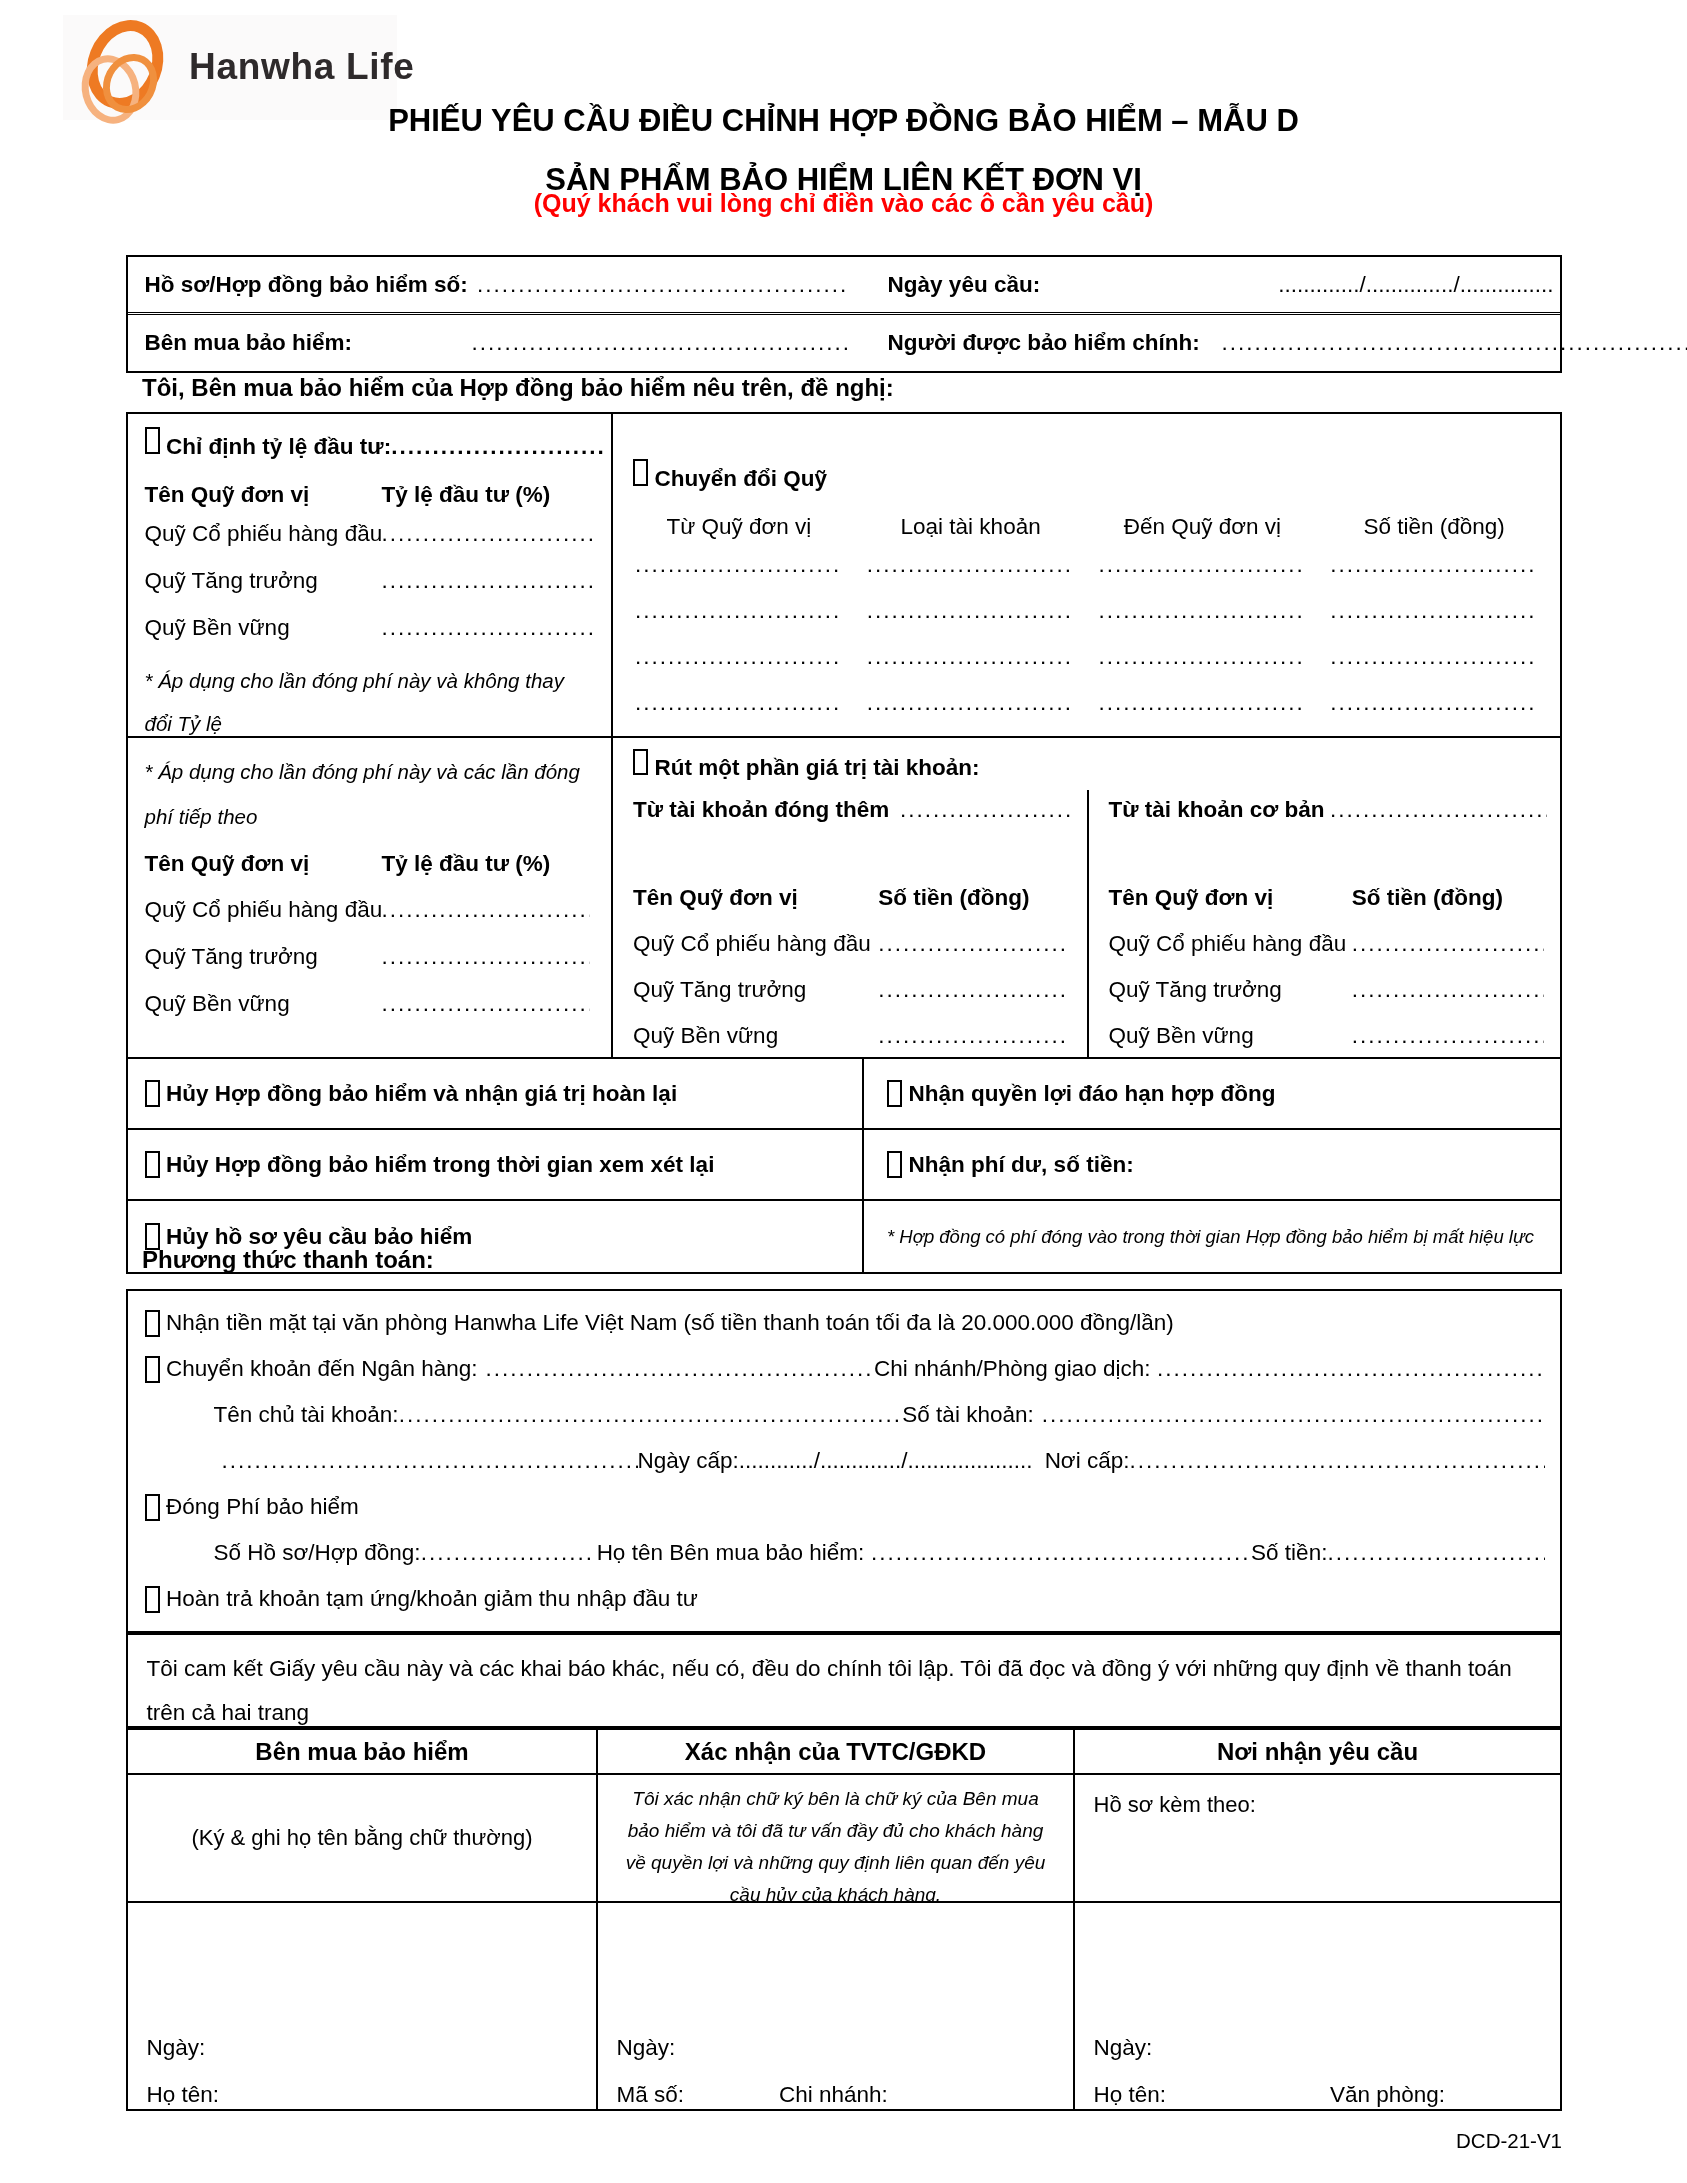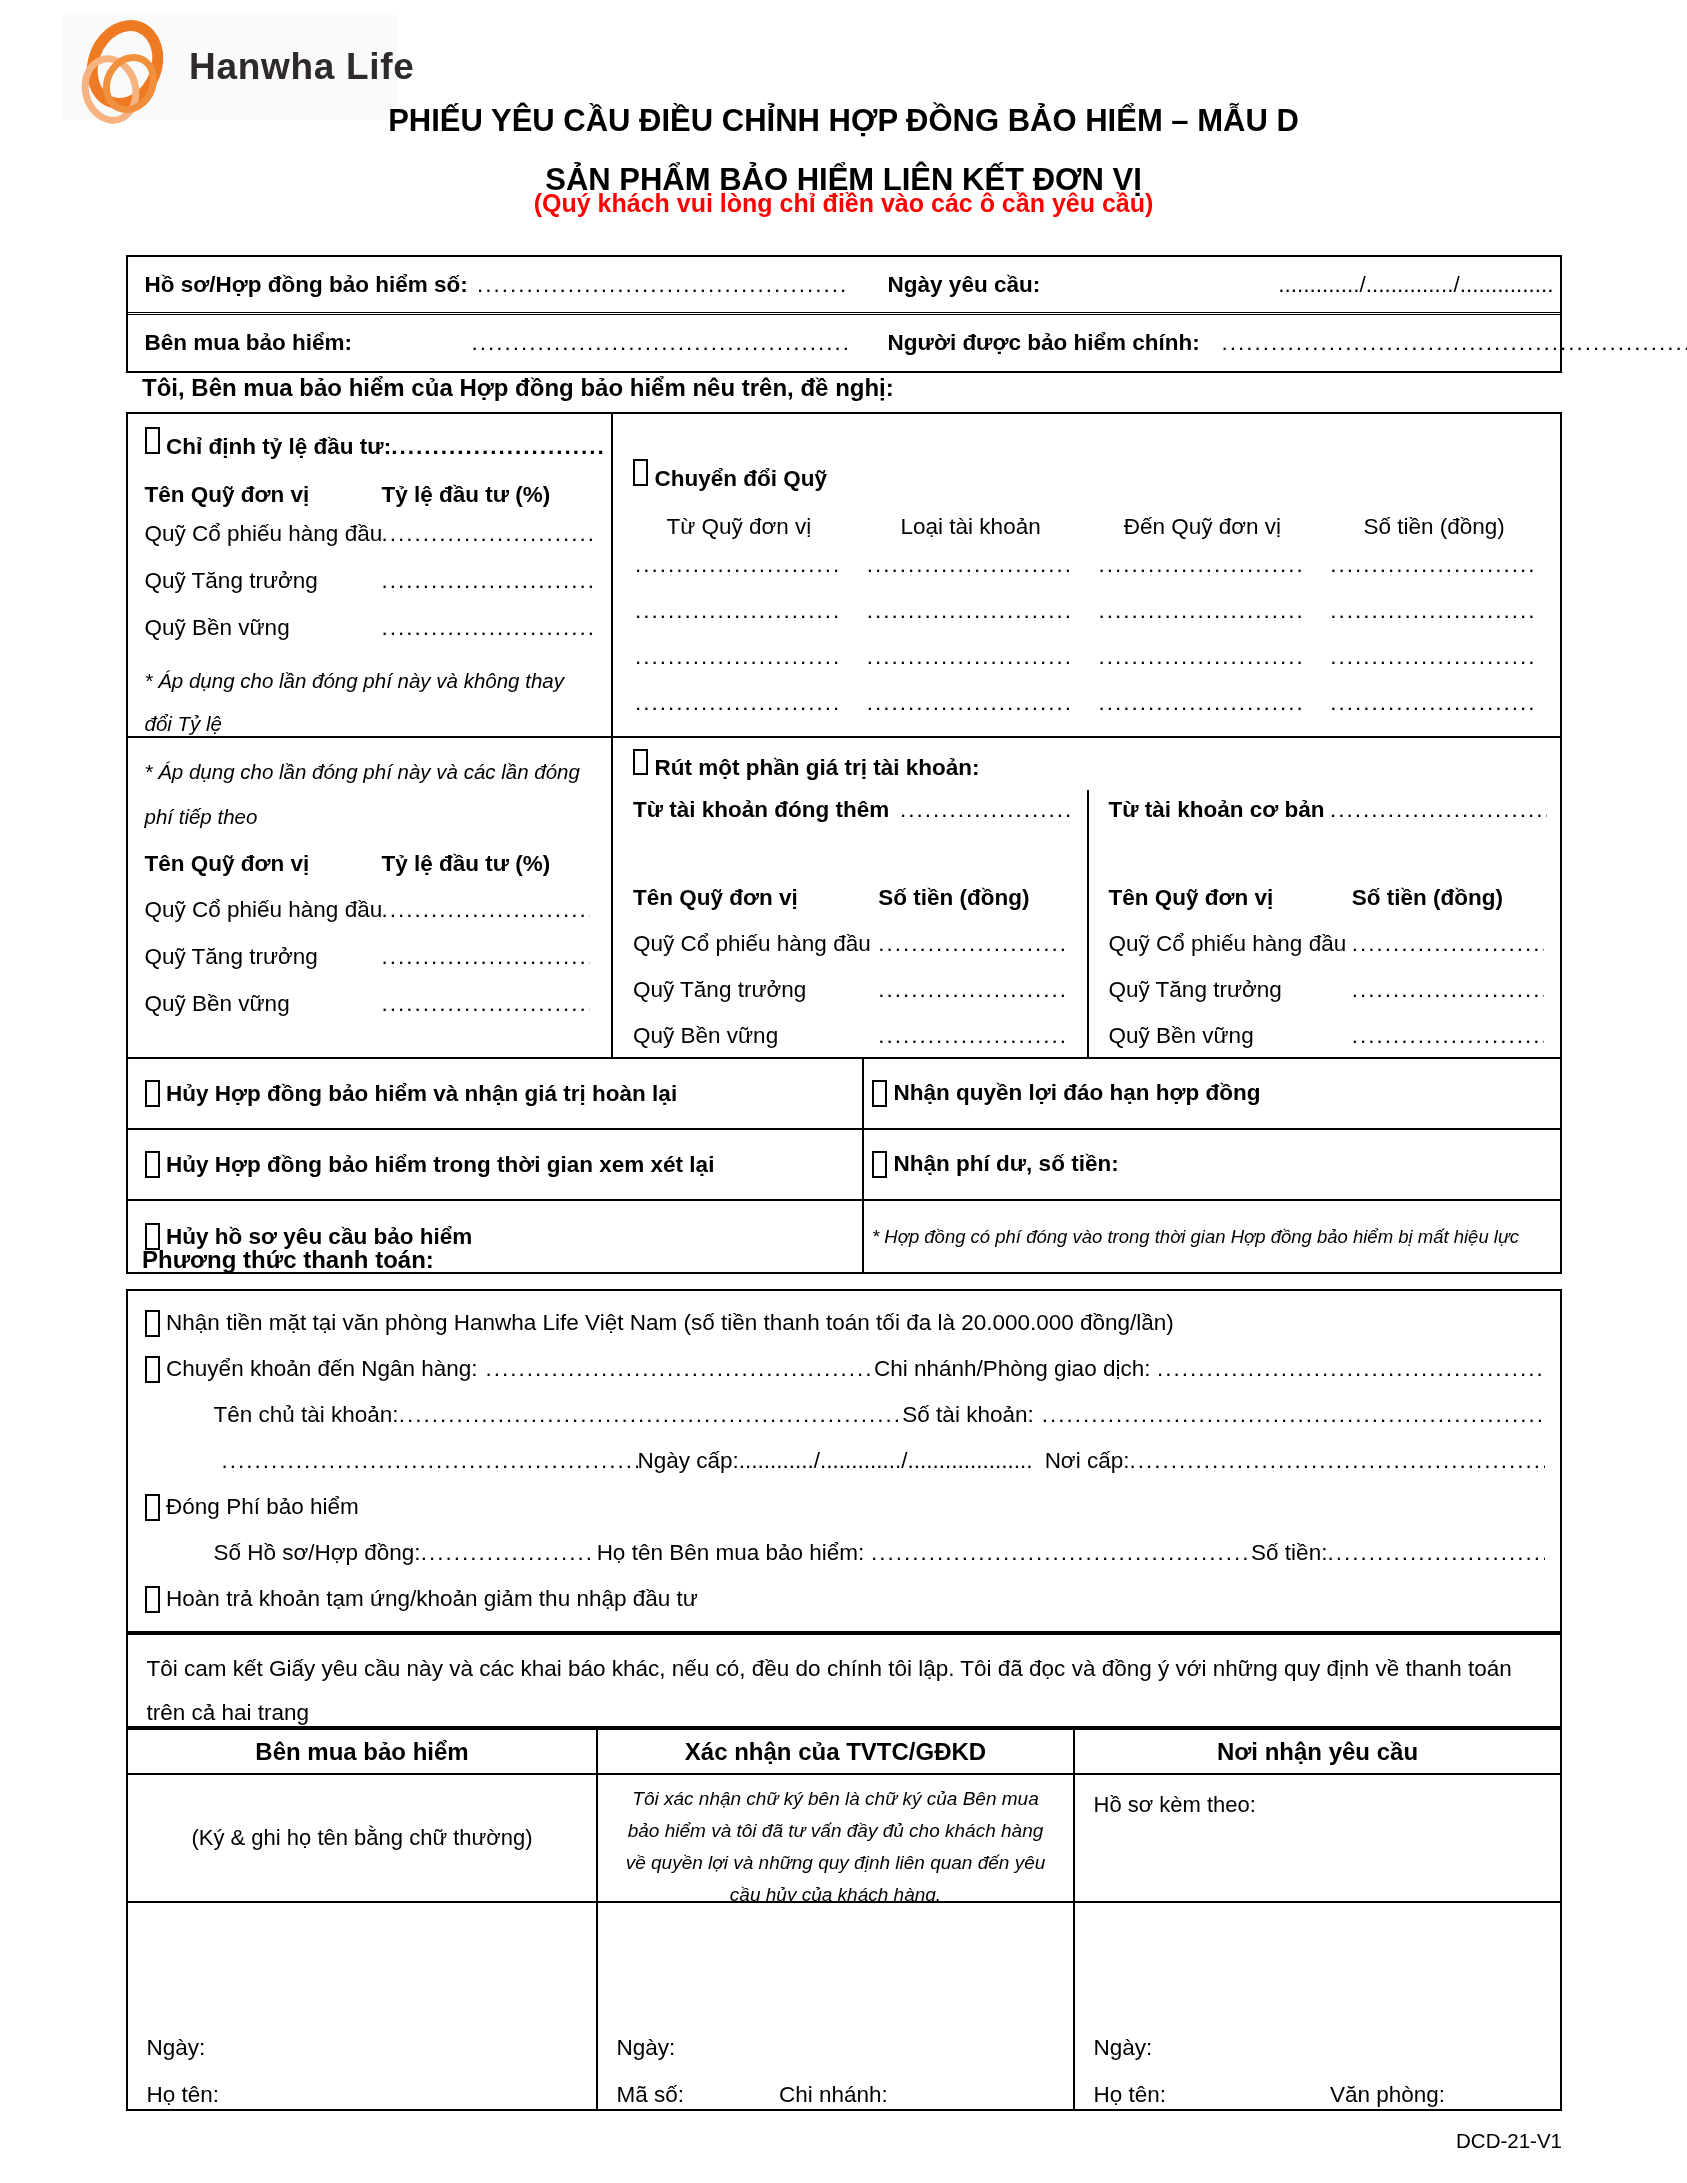--- a/index.html
+++ b/index.html
@@ -63,21 +63,21 @@
   .half { width:50%; padding:0 13.2px 0 20px; overflow:hidden; }
   .half2 { border-left:2px solid #000; }
   .srcline { display:flex; align-items:baseline; line-height:40px; }
   .grid2 { display:grid; grid-template-columns:1fr 195px; }
   .g2-head { font-weight:bold; line-height:46px; margin-top:45px; white-space:nowrap; }
   .g2-cell { line-height:46px; white-space:nowrap; overflow:hidden; }
 
   .ropt { display:flex; height:71px; align-items:center; }
   .ropt.bb { border-bottom:2.6px solid #000; }
   .optl { width:736px; height:100%; border-right:2.6px solid #000; display:flex; align-items:center; padding-left:16.5px; font-weight:bold; }
-  .optr { flex:1; display:flex; align-items:flex-start; padding-left:8px; font-weight:bold; }
+  .optr { flex:1; display:flex; align-items:flex-end; padding-left:23px; font-weight:bold; }
   .optr.small { font-weight:normal; font-style:italic; font-size:18.5px; padding-right:10px; }
 
   
   .payhead { position:absolute; top:1246px; left:142px; font-size:24px; font-weight:bold; }
   .paybox { position:absolute; top:1289px; left:126px; width:1436px; height:344px; border:2.6px solid #000; padding:9.3px 14.6px 0 16.5px; overflow:hidden; }
   .pline { display:flex; align-items:baseline; line-height:46px; white-space:nowrap; }
   .pline .cb { align-self:center; }
   .indent { padding-left:69px; }
 
   

